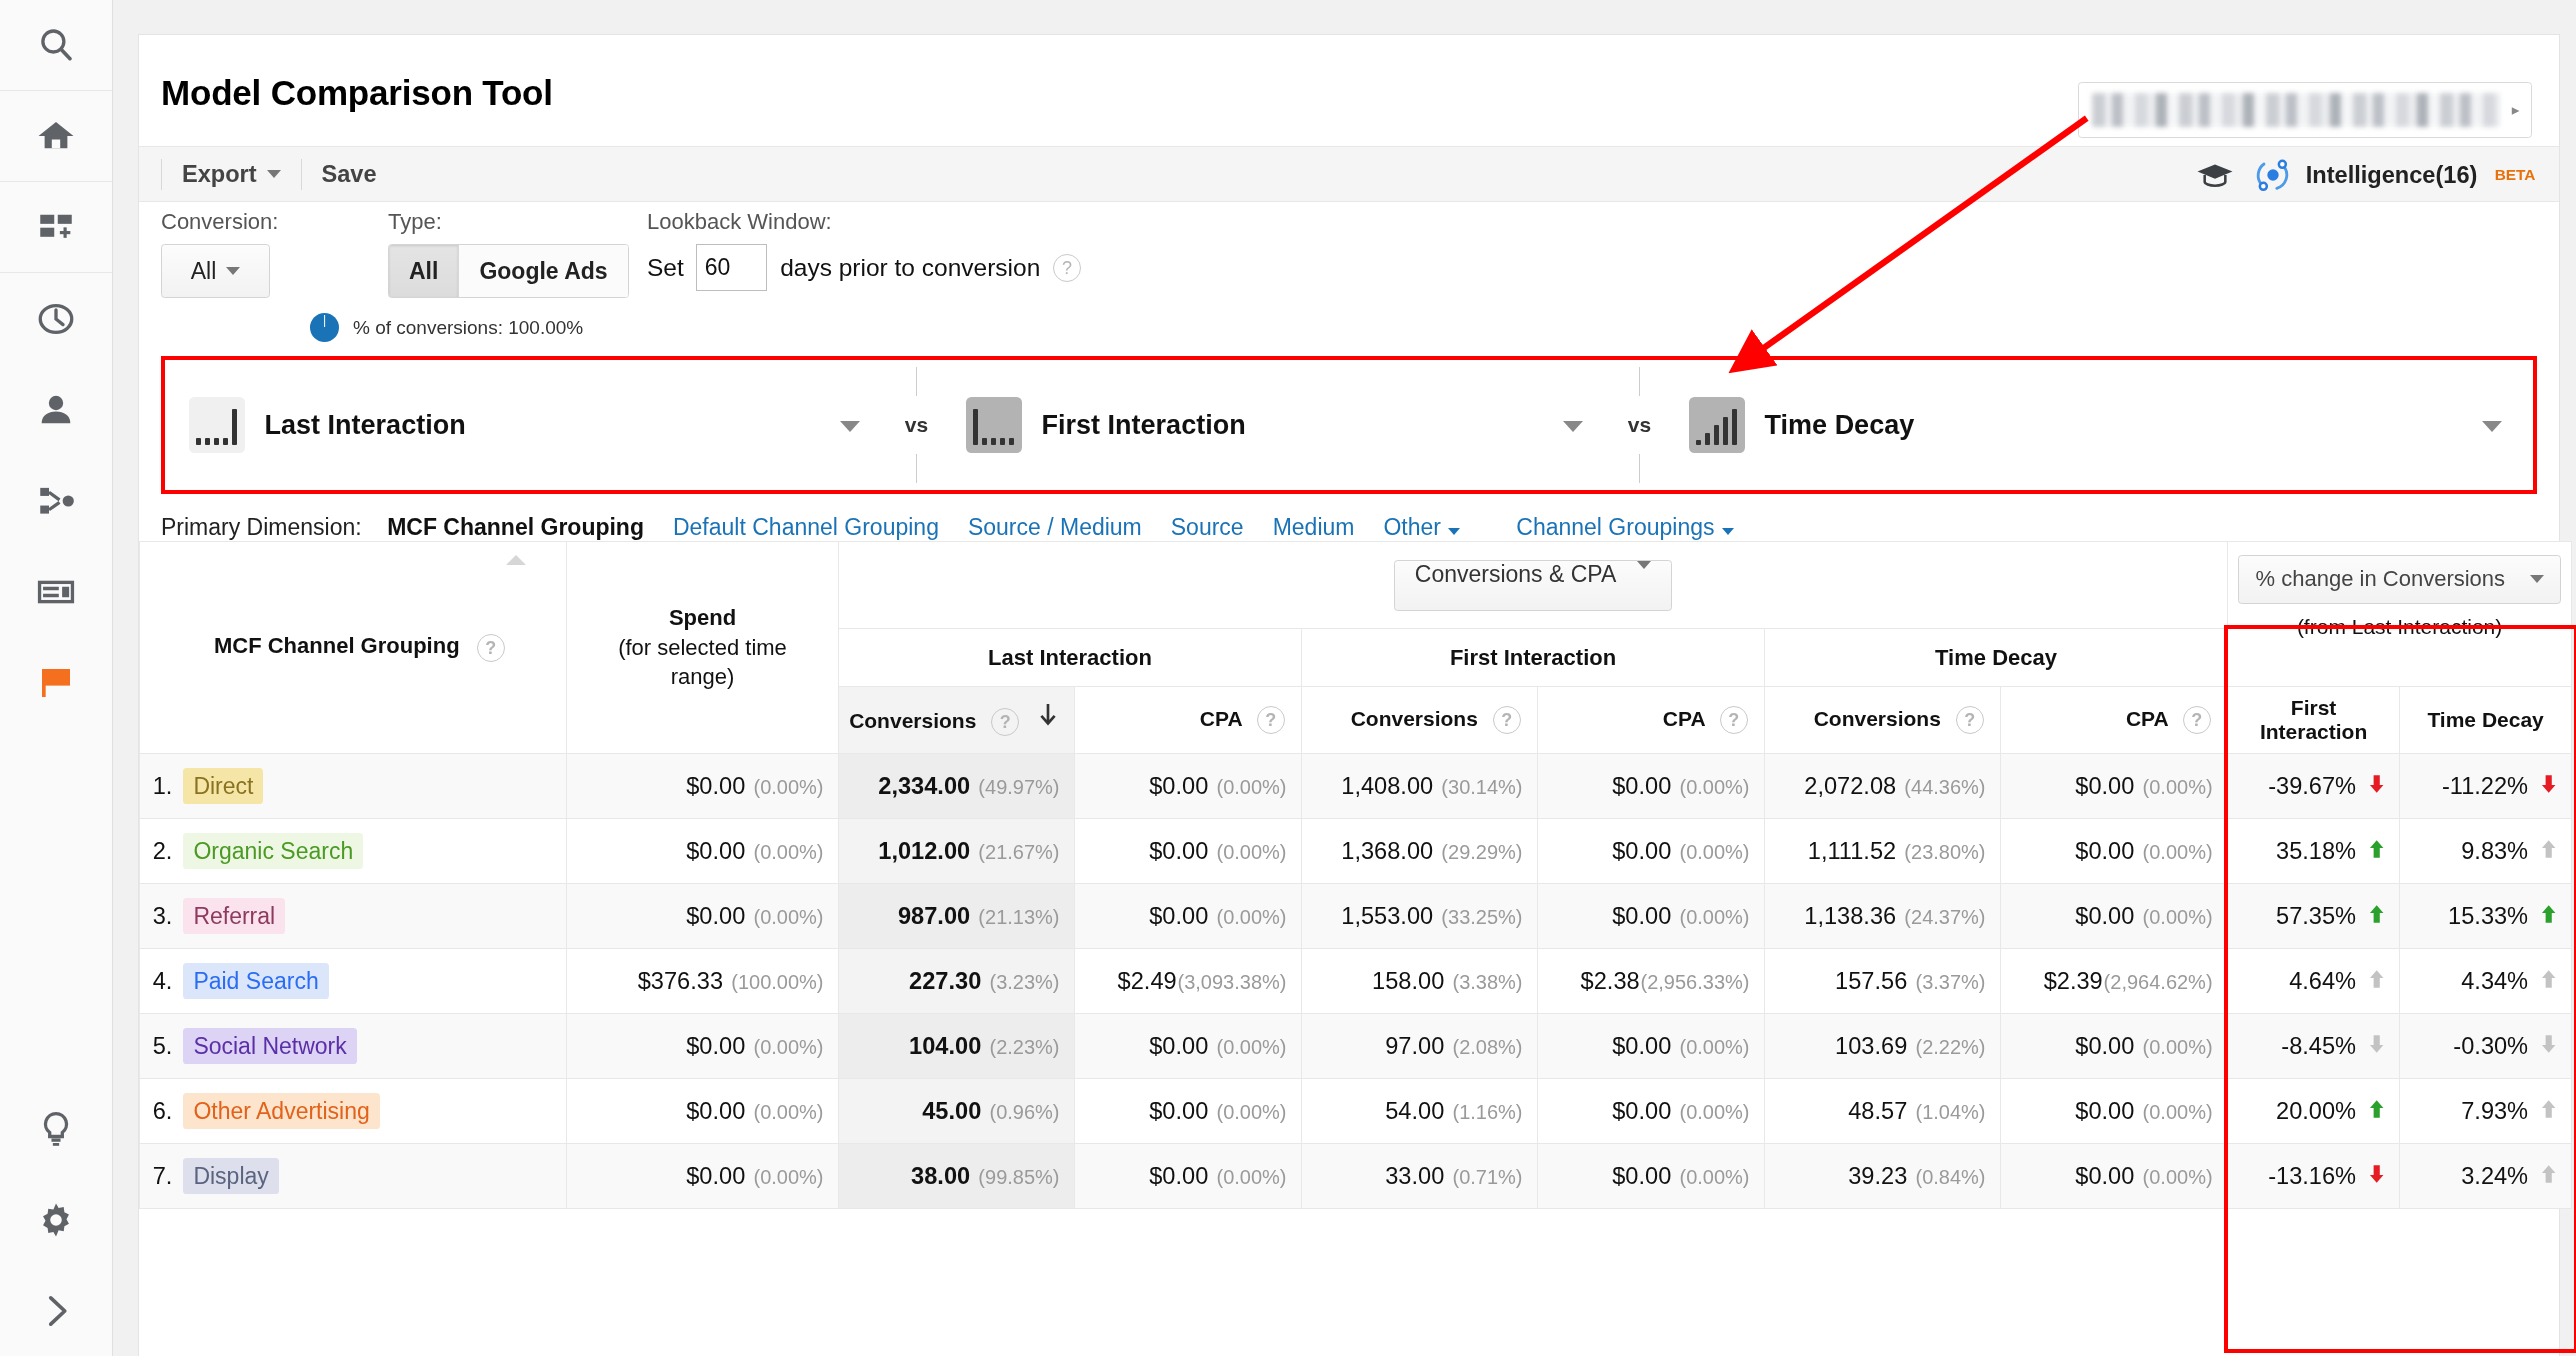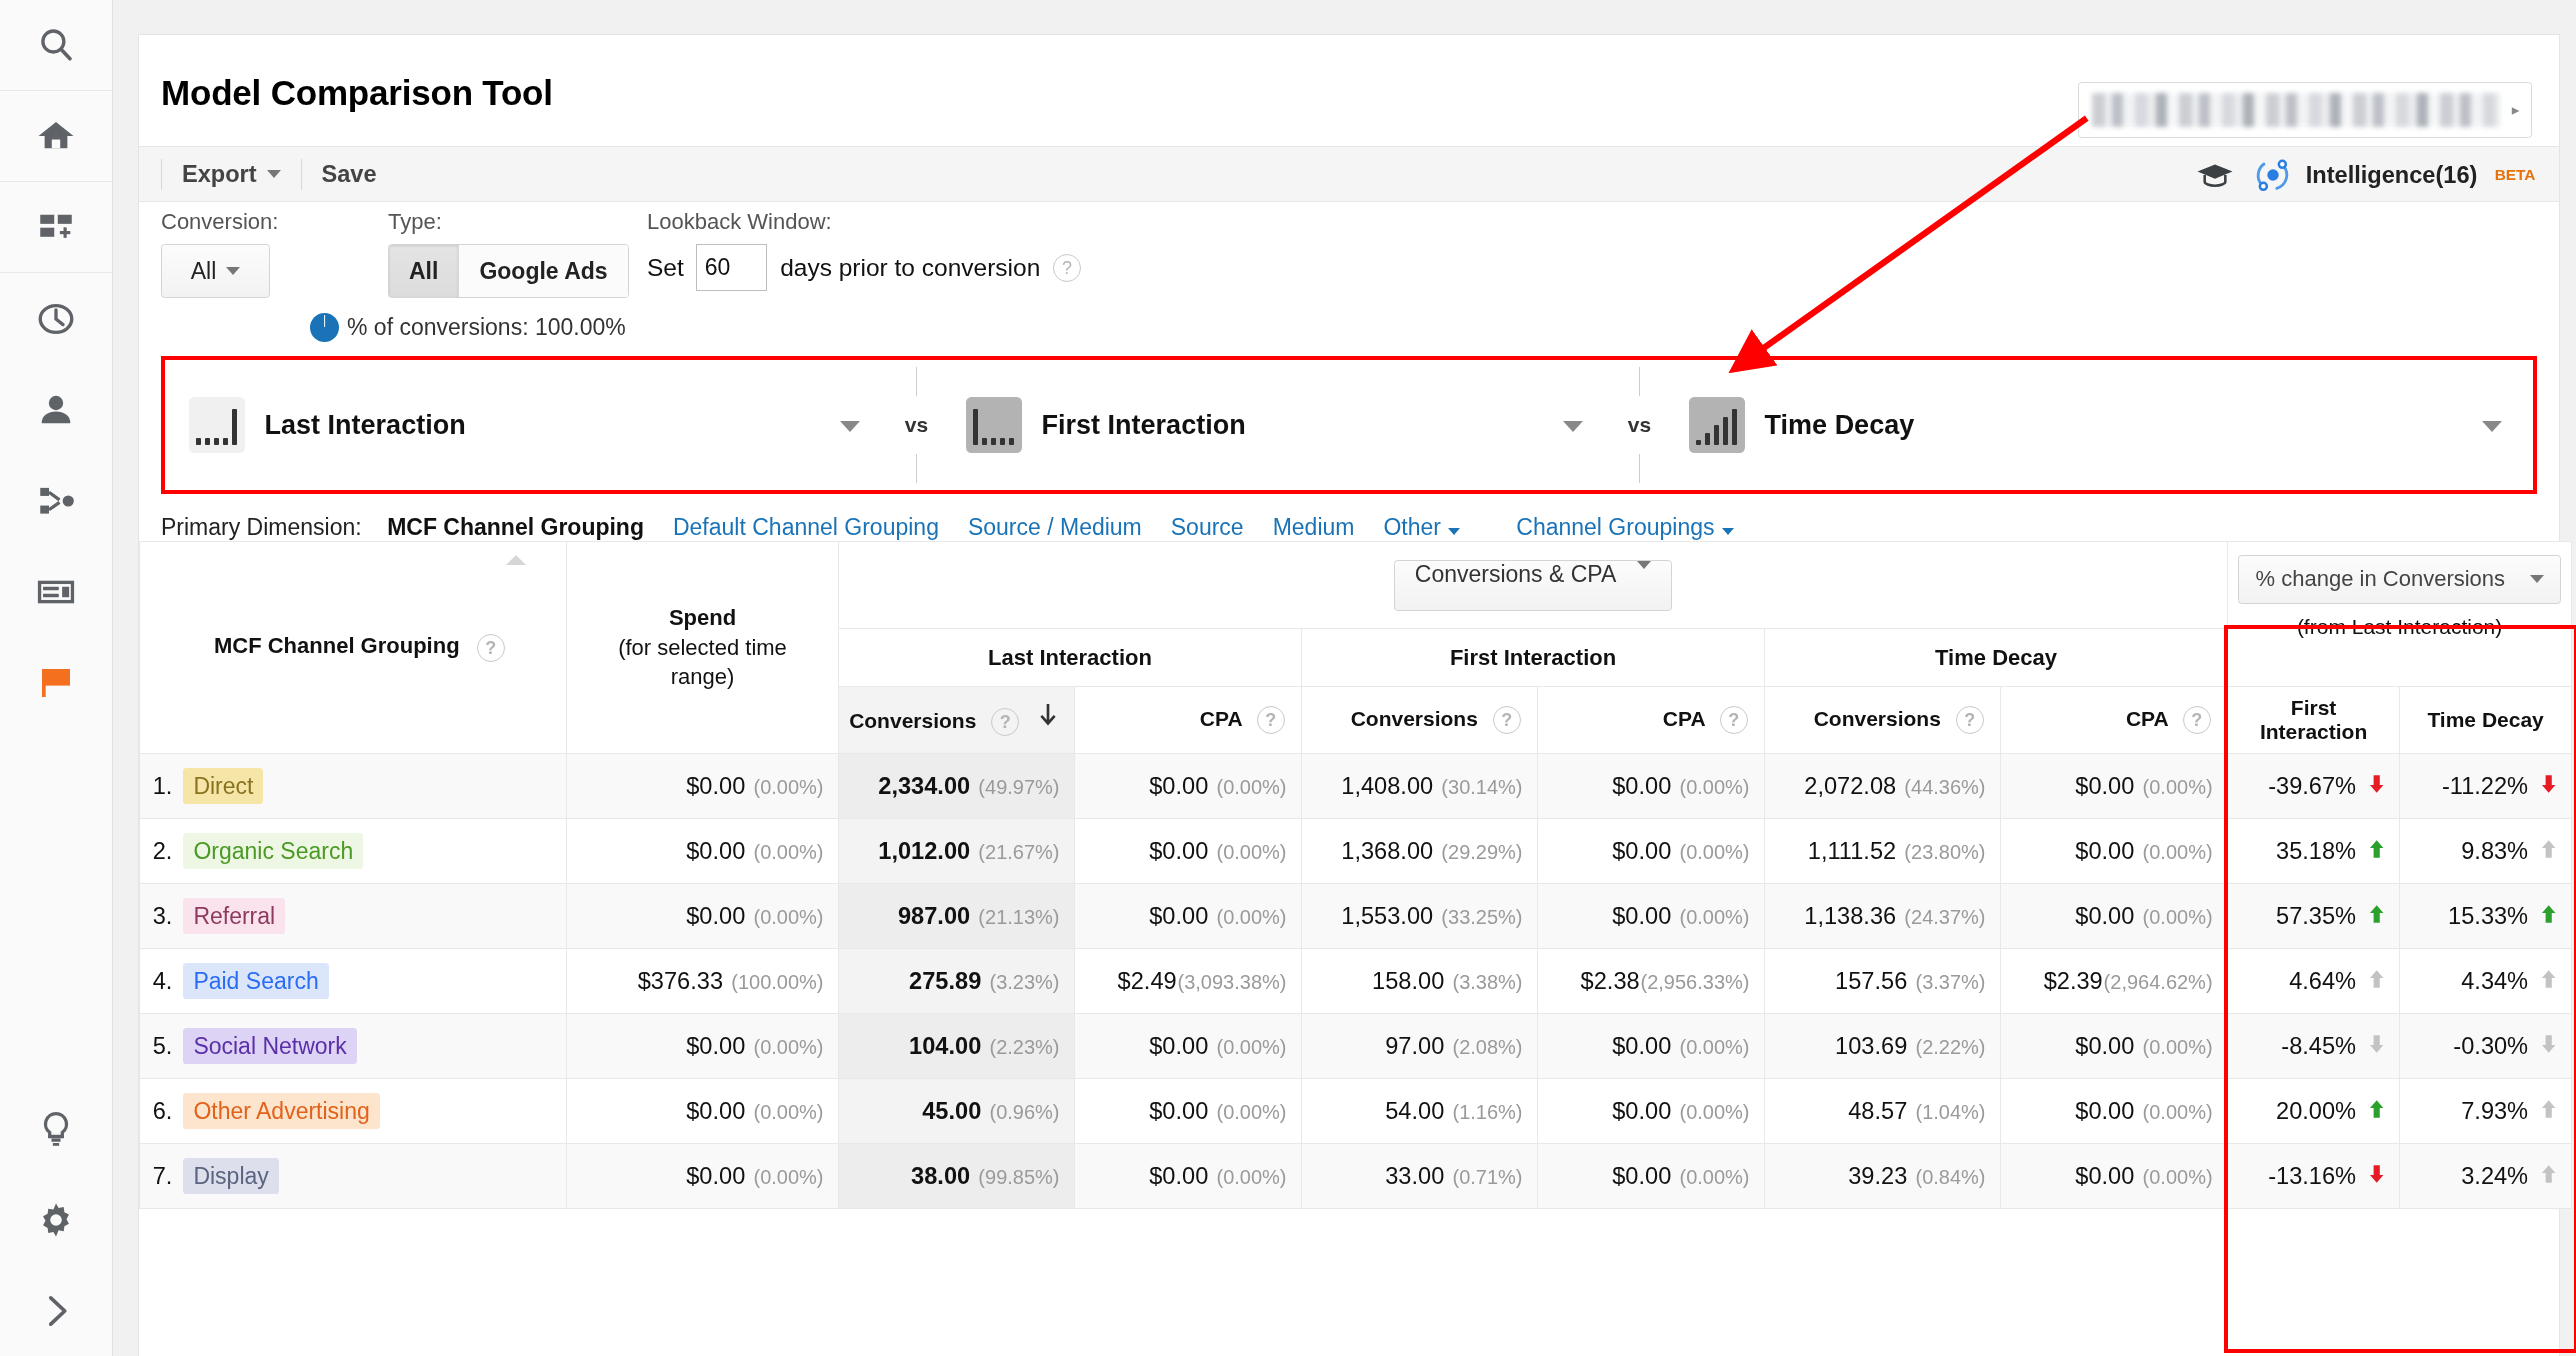--- a/index.html
+++ b/index.html
@@ -93,21 +93,21 @@
   #lookback-row { display:flex; align-items:center; gap:12.7px; font-size:24.5px; color:#111; }
   #lookback-input {
     width:71px; height:47px; border:0.9px solid #bdbdbd; background:#fff;
     font-size:23px; font-family:inherit; padding:0 7.3px; color:#111;
   }
   .qmark {
     display:inline-flex;align-items:center;justify-content:center;
     width:28px;height:28px;border:1.8px solid #c9c9c9;border-radius:50%;
     color:#b4b4b4;font-size:18px;line-height:1;
   }
-  #pct-conv { display:flex; align-items:center; gap:8px; font-size:23px; color:#333; }
+  #pct-conv { display:flex; align-items:center; gap:14px; font-size:19px; color:#333; }
   #pie {
     width:29px;height:29px;border-radius:50%;
     background:#1a73b7; position:relative;
   }
   #pie:after{content:"";position:absolute;left:50%;top:1.8px;width:1.8px;height:12.7px;background:#fff;transform:translateX(-50%);}
 
   
   #models-wrap { padding:0 22px; }
   #models {
     border:4.5px solid #f00; height:138px; display:flex; align-items:center;
@@ -575,21 +575,21 @@
           <td class="pct"><span>57.35%</span><span class="arr"><svg width="15.4" height="18" viewBox="0 0 16 18">
                 <path d="M8,0 L15,8 H11.2 V18 H4.8 V8 H1 Z" fill="#2ca02c"></path>
               </svg></span></td>
           <td class="pct"><span>15.33%</span><span class="arr"><svg width="15.4" height="18" viewBox="0 0 16 18">
                 <path d="M8,0 L15,8 H11.2 V18 H4.8 V8 H1 Z" fill="#2ca02c"></path>
               </svg></span></td>
         </tr>
         <tr class="even">
           <td class="idx"><span class="n">4.</span><span class="chip" style="background:#dbe6fb;color:#2a6df4">Paid Search</span></td>
           <td class="num "><span class="v">$376.33</span><span class="p">(100.00%)</span></td>
-          <td class="num sortcol"><span class="v b">275.89</span><span class="p">(3.23%)</span></td>
+          <td class="num sortcol"><span class="v b">227.30</span><span class="p">(3.23%)</span></td>
           <td class="num "><span class="v">$2.49</span><span class="p tight">(3,093.38%)</span></td>
           <td class="num "><span class="v">158.00</span><span class="p">(3.38%)</span></td>
           <td class="num "><span class="v">$2.38</span><span class="p tight">(2,956.33%)</span></td>
           <td class="num "><span class="v">157.56</span><span class="p">(3.37%)</span></td>
           <td class="num "><span class="v">$2.39</span><span class="p tight">(2,964.62%)</span></td>
           <td class="pct"><span>4.64%</span><span class="arr"><svg width="15.4" height="18" viewBox="0 0 16 18">
                 <path d="M8,0 L15,8 H11.2 V18 H4.8 V8 H1 Z" fill="#c3c3c3"></path>
               </svg></span></td>
           <td class="pct"><span>4.34%</span><span class="arr"><svg width="15.4" height="18" viewBox="0 0 16 18">
                 <path d="M8,0 L15,8 H11.2 V18 H4.8 V8 H1 Z" fill="#c3c3c3"></path>

